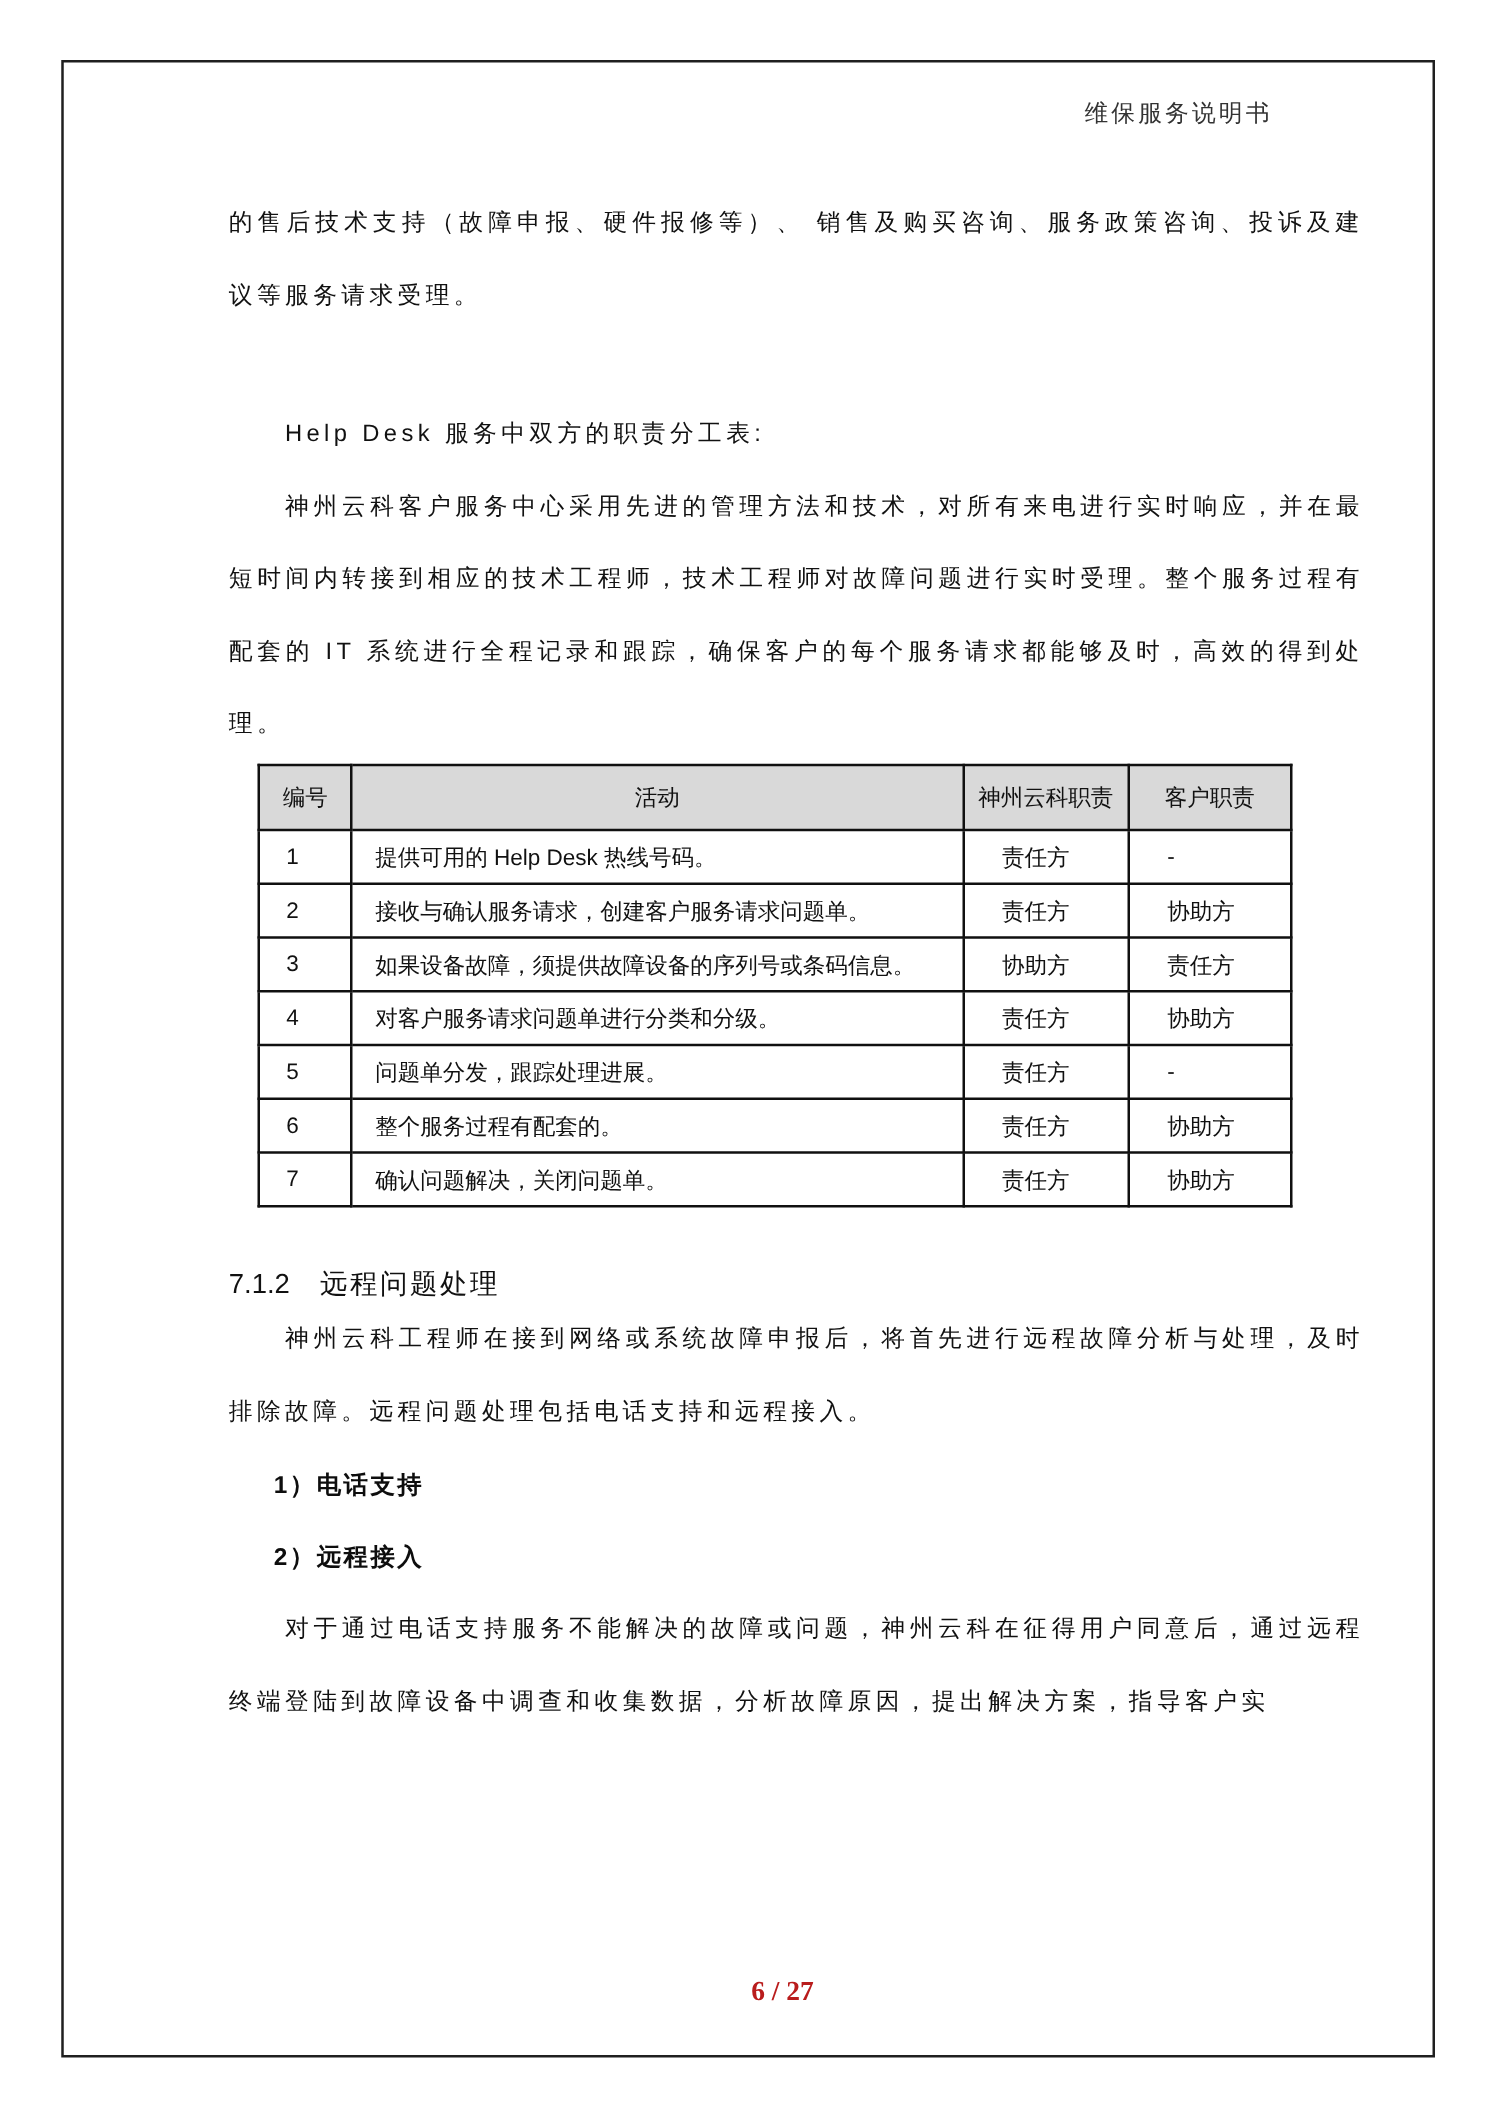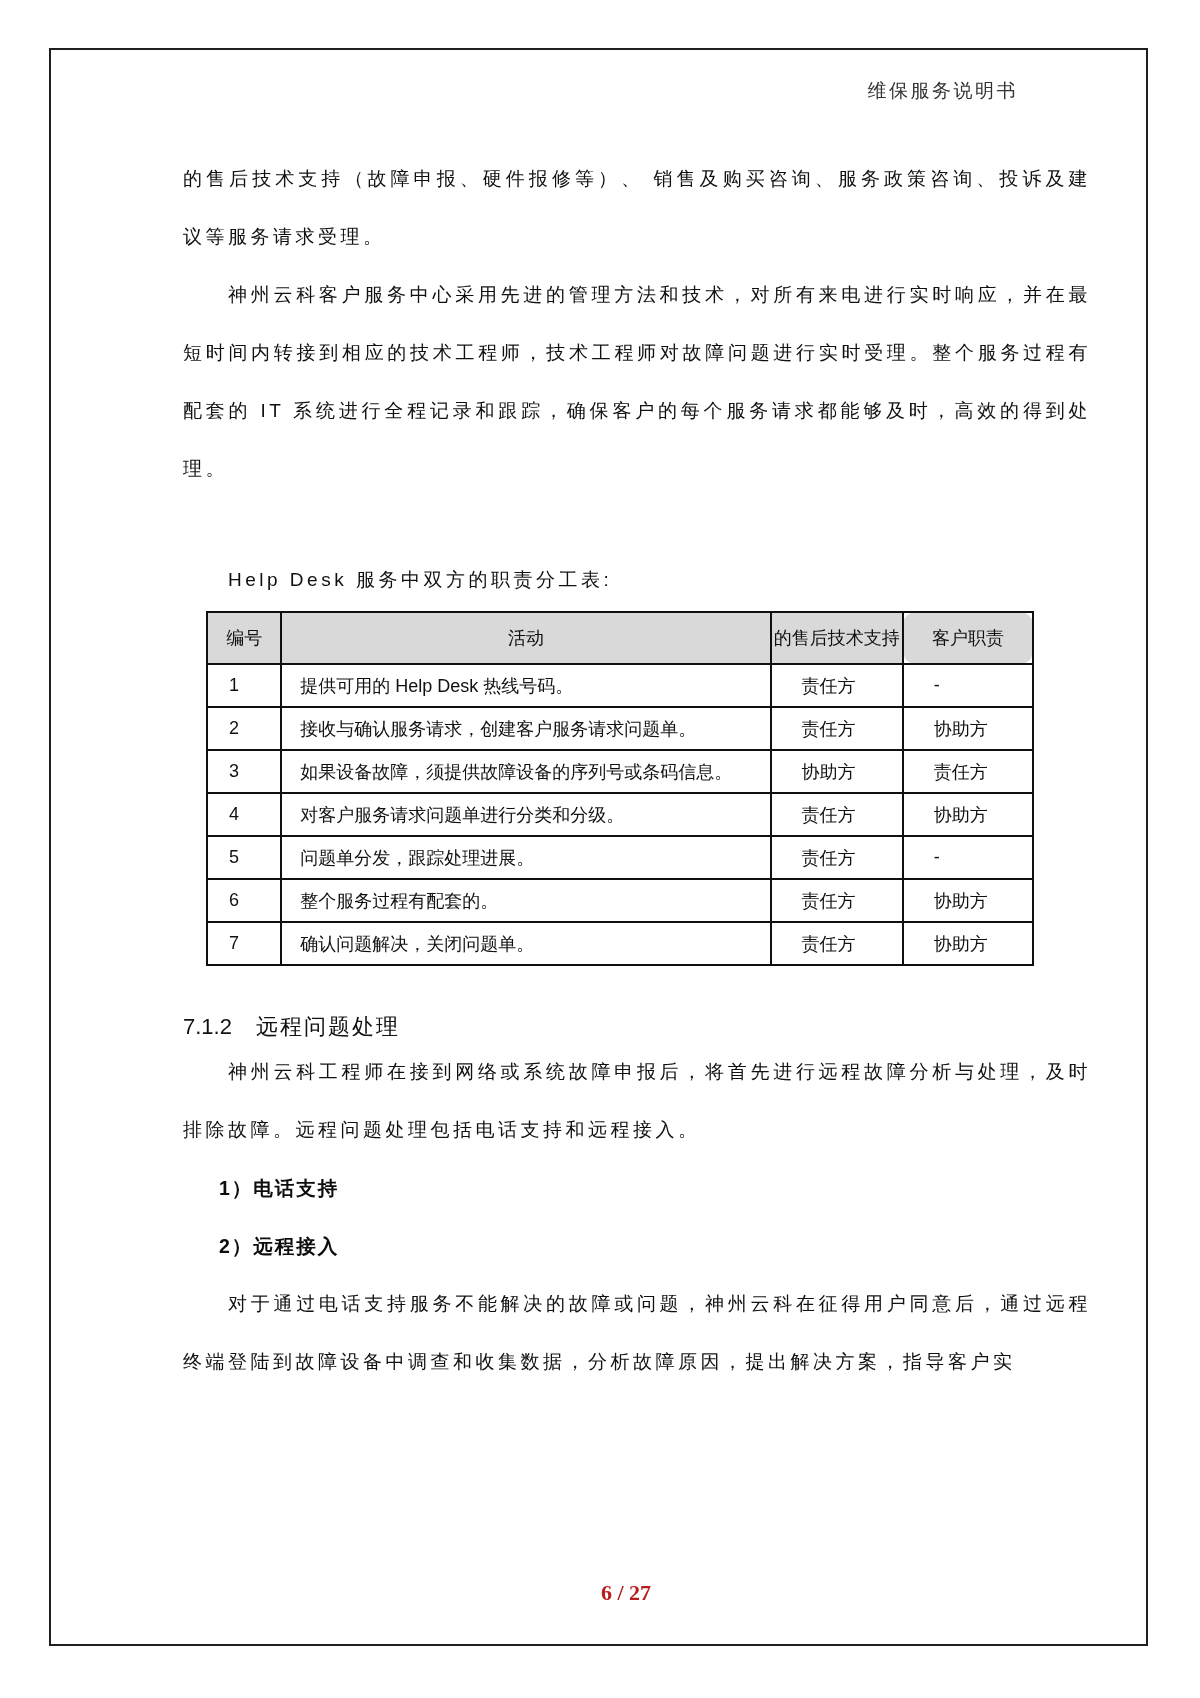--- a/index.html
+++ b/index.html
@@ -59,21 +59,21 @@
   .resp-table th{
     background:#d9d9d9;
     height:52px;
     text-align:center;
     line-height:24px;
   }
   .resp-table td{ height:43px; }
   .col-no{ width:73px; }
   .col-act{ width:481px; }
   .col-vendor{ width:130px; }
-  .col-cust{ width:128px;border-radius:13px; }
+  .col-cust{ width:128px; }
   .resp-table td.cell-no{ padding-left:21px; }
   .resp-table td.cell-act{ padding-left:18px;border-radius:11px; }
   .resp-table td.cell-vendor,.resp-table td.cell-cust{ padding-left:30px; }
   h2.section{
     margin:45px 0 0 0;
     font-size:22px;
     font-weight:400;
     line-height:32px;
     color:#111111;
   }
@@ -110,30 +110,30 @@
 <div class="frame">
 
   <div class="running-header">
     <span>维保服务说明书</span>
   </div>
 
   <div class="content">
 
     <p class="body-text">的售后技术支持（故障申报、硬件报修等）、 销售及购买咨询、服务政策咨询、投诉及建议等服务请求受理。</p>
 
+    <p class="body-text indent table-intro">Help Desk 服务中双方的职责分工表:</p>
+
     <p class="body-text indent">神州云科客户服务中心采用先进的管理方法和技术，对所有来电进行实时响应，并在最短时间内转接到相应的技术工程师，技术工程师对故障问题进行实时受理。整个服务过程有配套的 IT 系统进行全程记录和跟踪，确保客户的每个服务请求都能够及时，高效的得到处理。</p>
-
-    <p class="body-text indent table-intro">Help Desk 服务中双方的职责分工表:</p>
 
     <table class="resp-table">
       <thead>
         <tr>
           <th class="col-no">编号</th>
           <th class="col-act">活动</th>
-          <th class="col-vendor">的售后技术支持</th>
+          <th class="col-vendor">神州云科职责</th>
           <th class="col-cust">客户职责</th>
         </tr>
       </thead>
       <tbody>
         <tr>
           <td class="cell-no">1</td>
           <td class="cell-act">提供可用的 Help Desk 热线号码。</td>
           <td class="cell-vendor">责任方</td>
           <td class="cell-cust">-</td>
         </tr>

